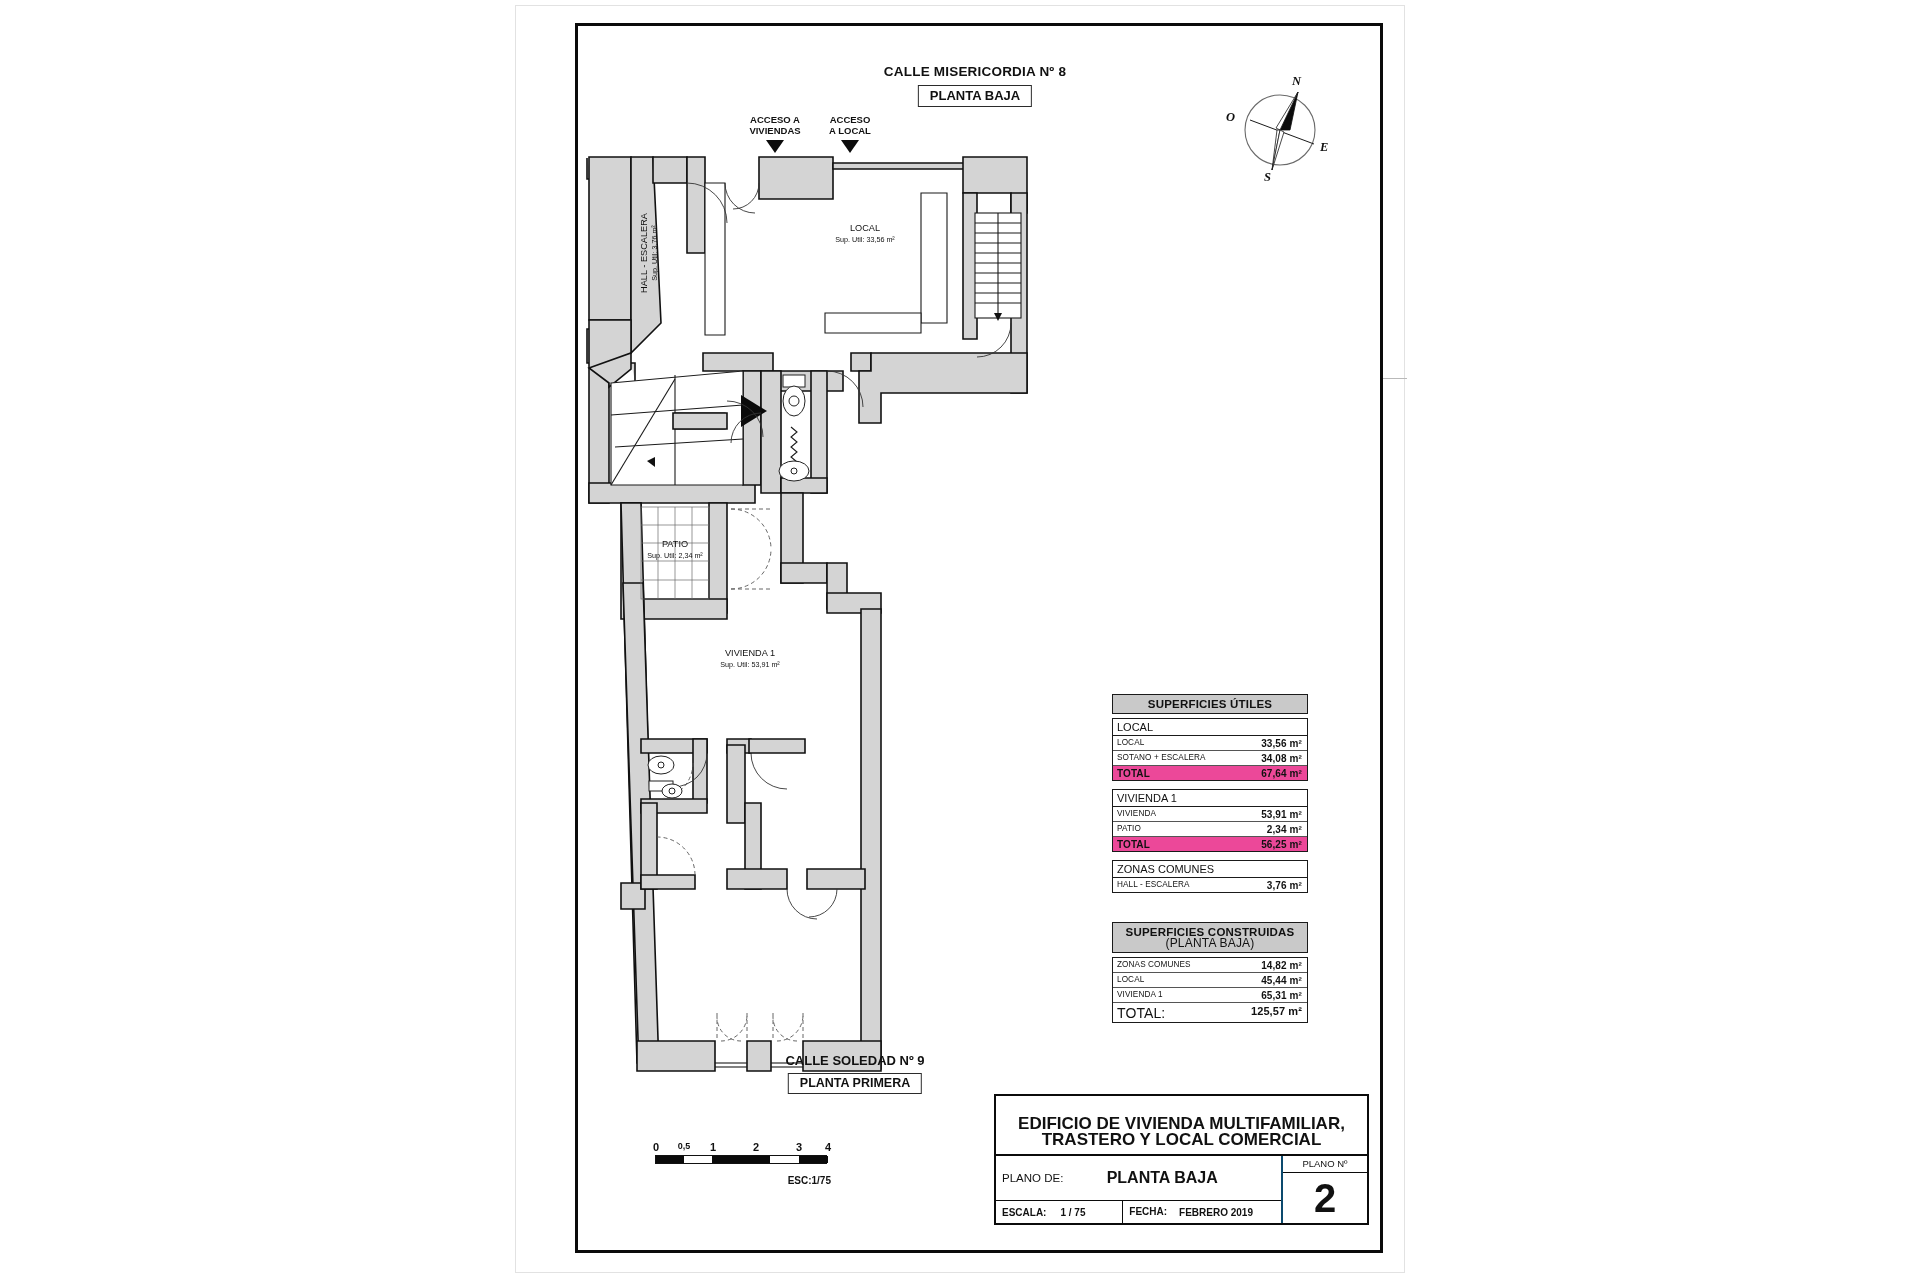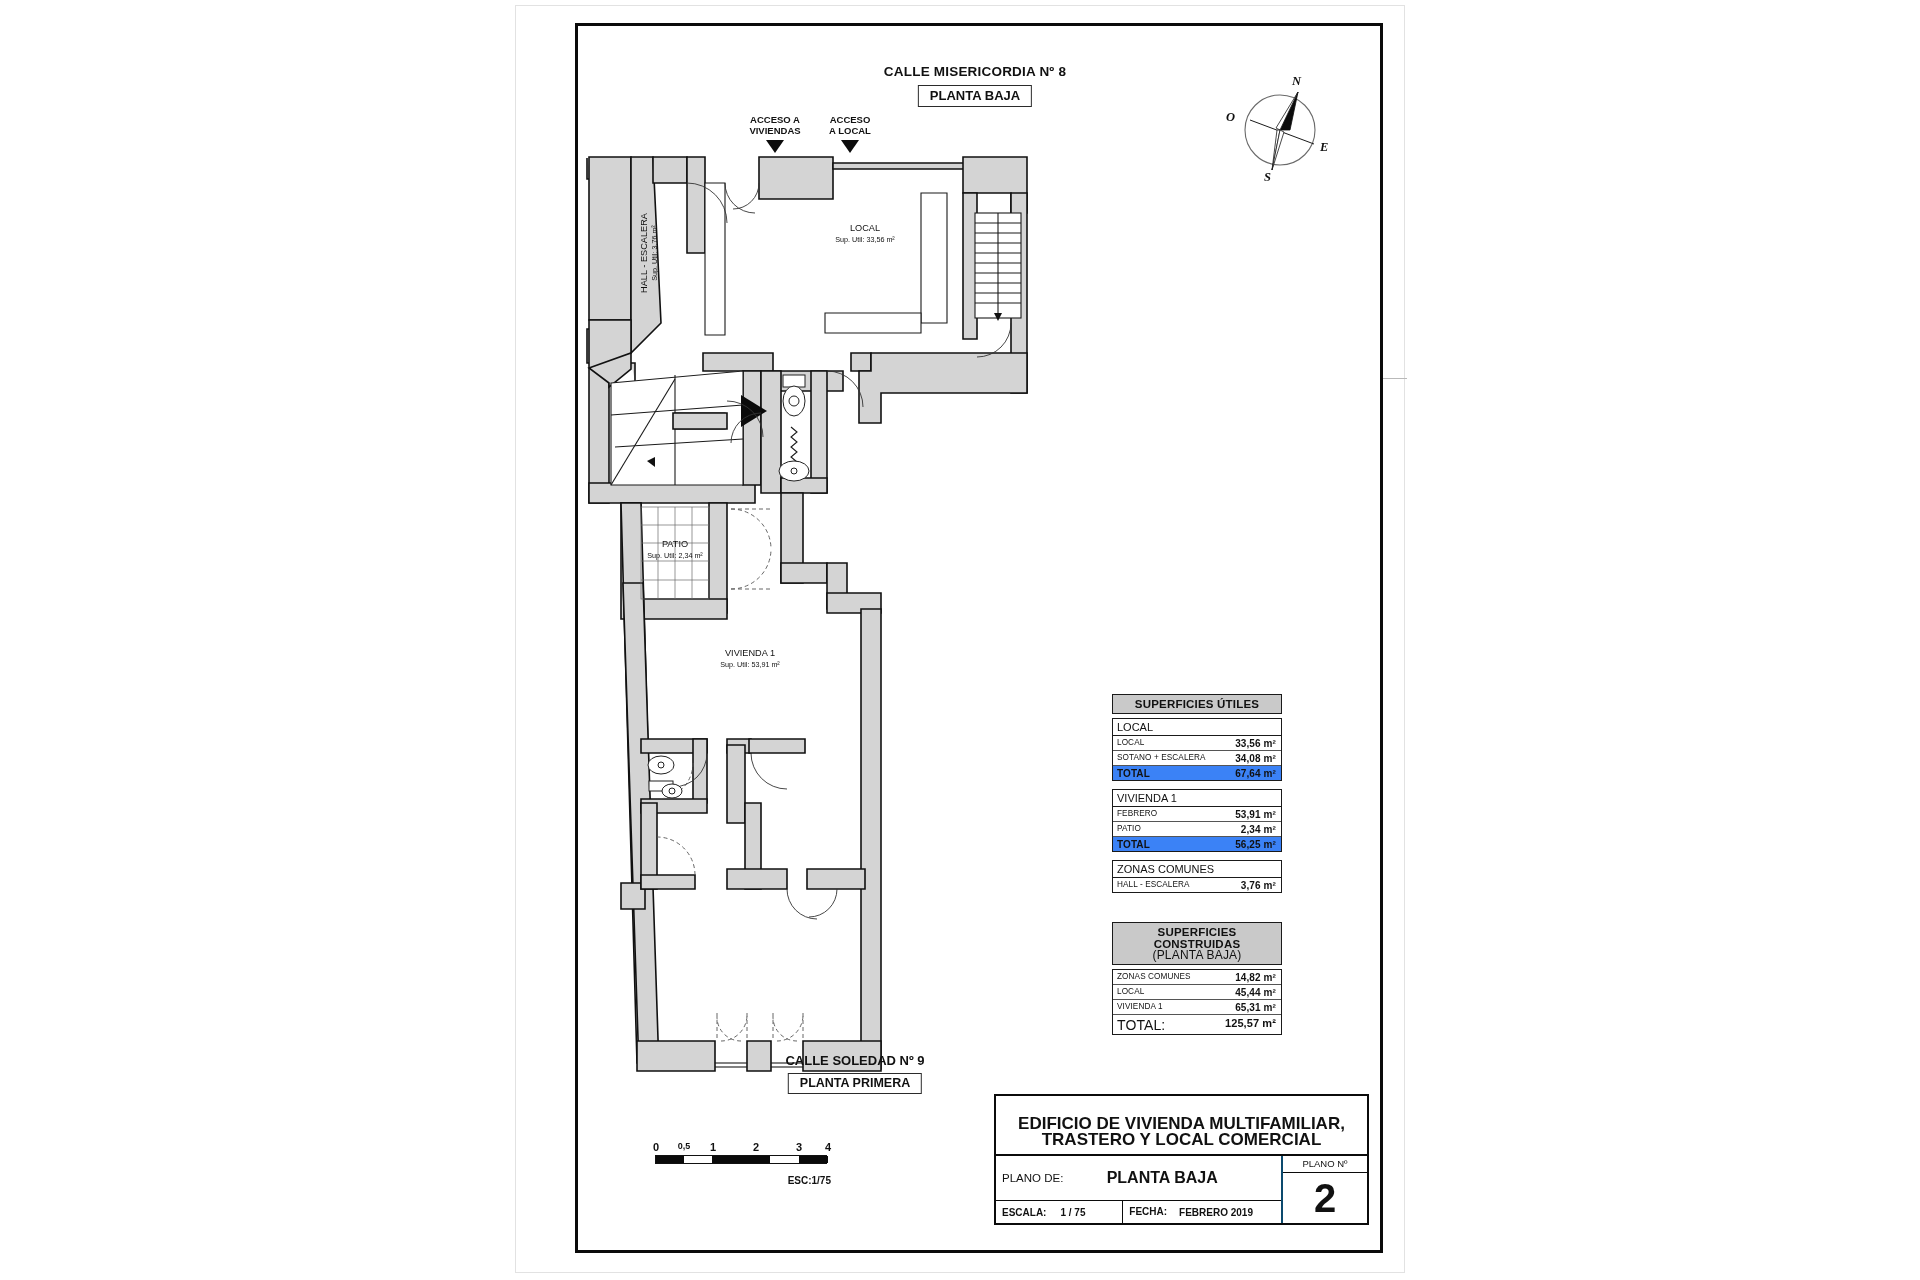--- a/index.html
+++ b/index.html
@@ -35,32 +35,32 @@
 
   
   #scalebar{position:absolute;left:655px;top:1155px;width:180px;}
   #sb-track{position:relative;height:9px;width:172px;border:1px solid #111;box-sizing:border-box;background:#fff;}
   .sb-seg{position:absolute;top:0;height:7px;background:#0a0a0a;}
   .sb-num{position:absolute;top:-15px;font-size:11px;font-weight:bold;transform:translateX(-50%);}
   .sb-num.small{font-size:9px;font-weight:bold;}
   #esc-lab{position:absolute;left:176px;top:20px;font-size:10px;font-weight:bold;transform:translateX(-100%);}
 
   
-  .tbl{position:absolute;width:170px;font-size:8.3px;}
+  .tbl{position:absolute;width:196px;font-size:8.3px;}
   .tbl .hdr{background:#c9c9c9;border:1.6px solid #1a1a1a;text-align:center;
             font-size:11.5px;font-weight:bold;padding:3px 0 3px;letter-spacing:.2px;}
   .tbl .hdr .sub{font-size:12px;font-weight:normal;display:block;line-height:11px;}
   .grp{border:1.4px solid #1a1a1a;border-top:none;}
   .grp.first{border-top:none;margin-top:3px;border-top:1.4px solid #1a1a1a;}
   .sec{font-size:11px;font-weight:normal;padding:2px 4px 2px;border-bottom:1px solid #1a1a1a;}
   .row{display:flex;justify-content:space-between;padding:1.5px 5px 1.5px 4px;
        border-bottom:1px solid #555;font-size:8.2px;letter-spacing:.1px;}
   .row:last-child{border-bottom:none;}
   .row .v{font-size:10px;font-weight:bold;}
-  .row.total{background:#3b82f6;font-weight:bold;}
+  .row.total{background:#ec4899;font-weight:bold;}
   .row.total .k{font-size:10px;}
   .row.total .v{font-size:10px;}
   .row.bigtot .k{font-size:14px;font-weight:normal;}
   .row.bigtot .v{font-size:11px;font-weight:bold;}
   .spacer{height:5px;}
 
   
   #titleblock{position:absolute;left:994px;top:1094px;width:375px;
               border:2px solid #0b0b0b;box-sizing:border-box;background:#fff;}
   #tb-title{border-bottom:2px solid #0b0b0b;text-align:center;
@@ -340,21 +340,21 @@
         <span class="k">TOTAL</span>
         <span class="v">67,64 m²</span>
       </div>
     </div>
 
     <div class="spacer"></div>
 
     <div class="grp first">
       <div class="sec">VIVIENDA 1</div>
       <div class="row">
-        <span class="k">FEBRERO</span>
+        <span class="k">VIVIENDA</span>
         <span class="v">53,91 m²</span>
       </div>
       <div class="row">
         <span class="k">PATIO</span>
         <span class="v">2,34 m²</span>
       </div>
       <div class="row total">
         <span class="k">TOTAL</span>
         <span class="v">56,25 m²</span>
       </div>

